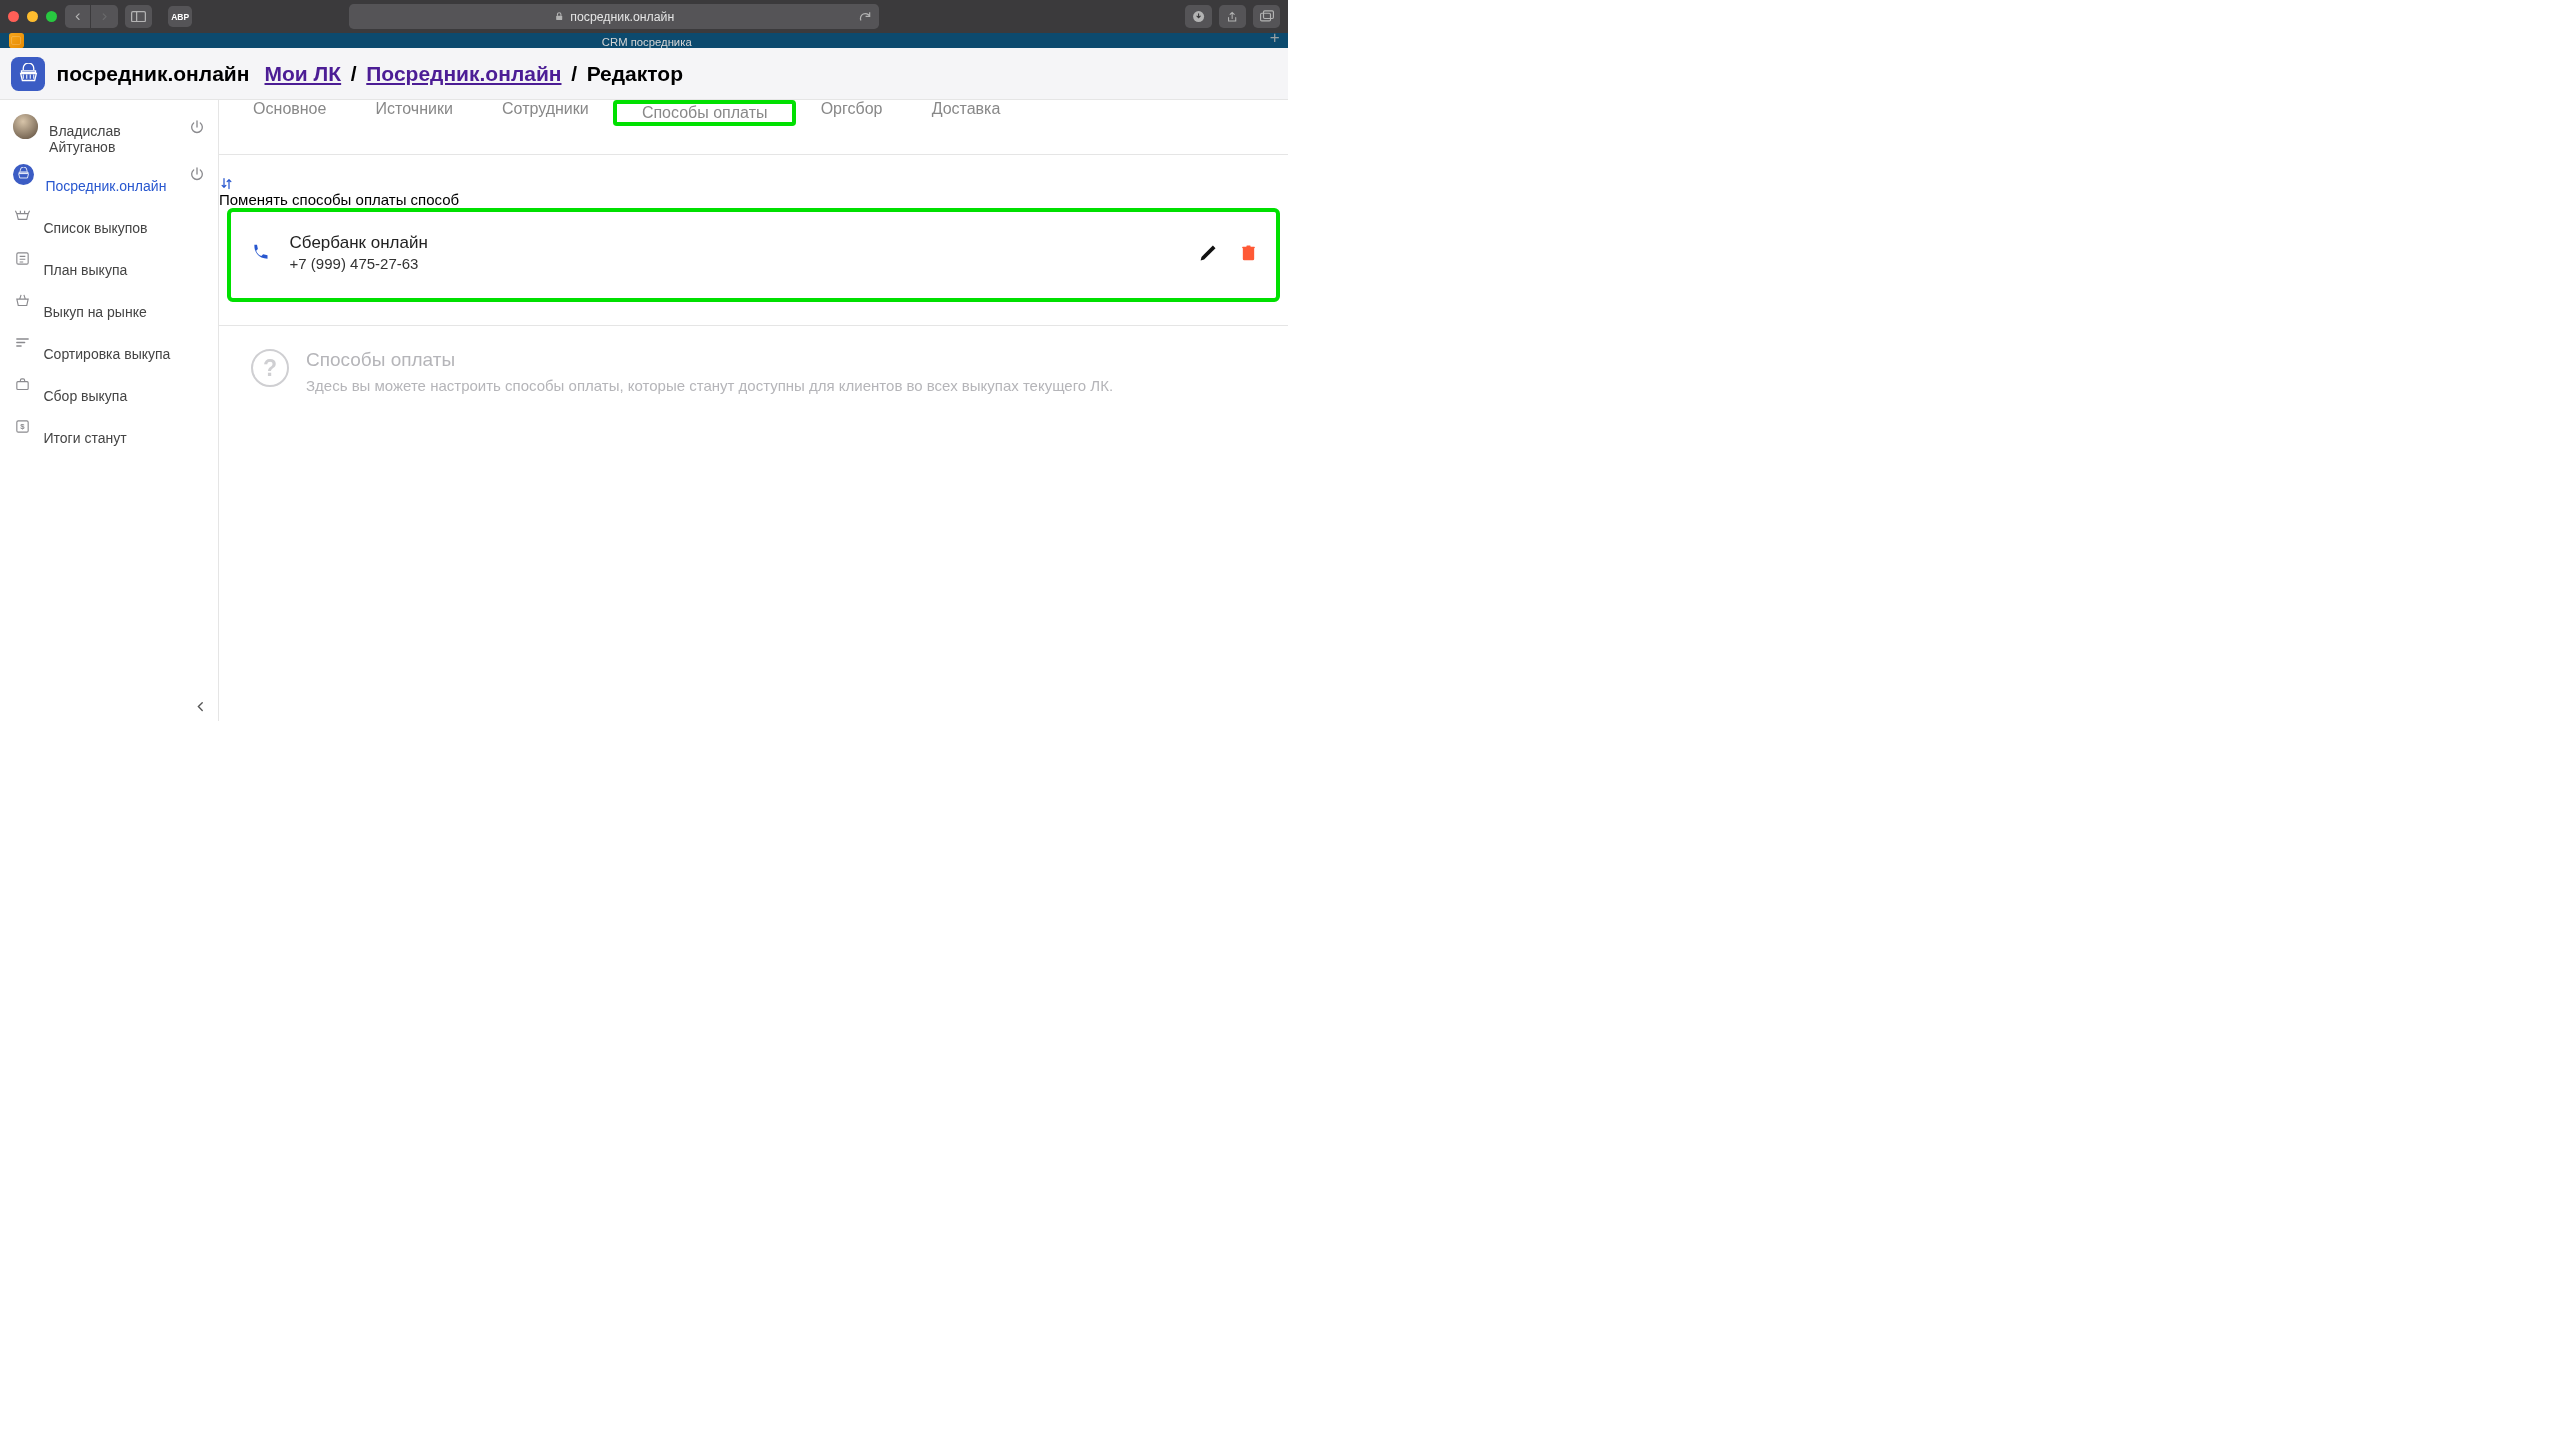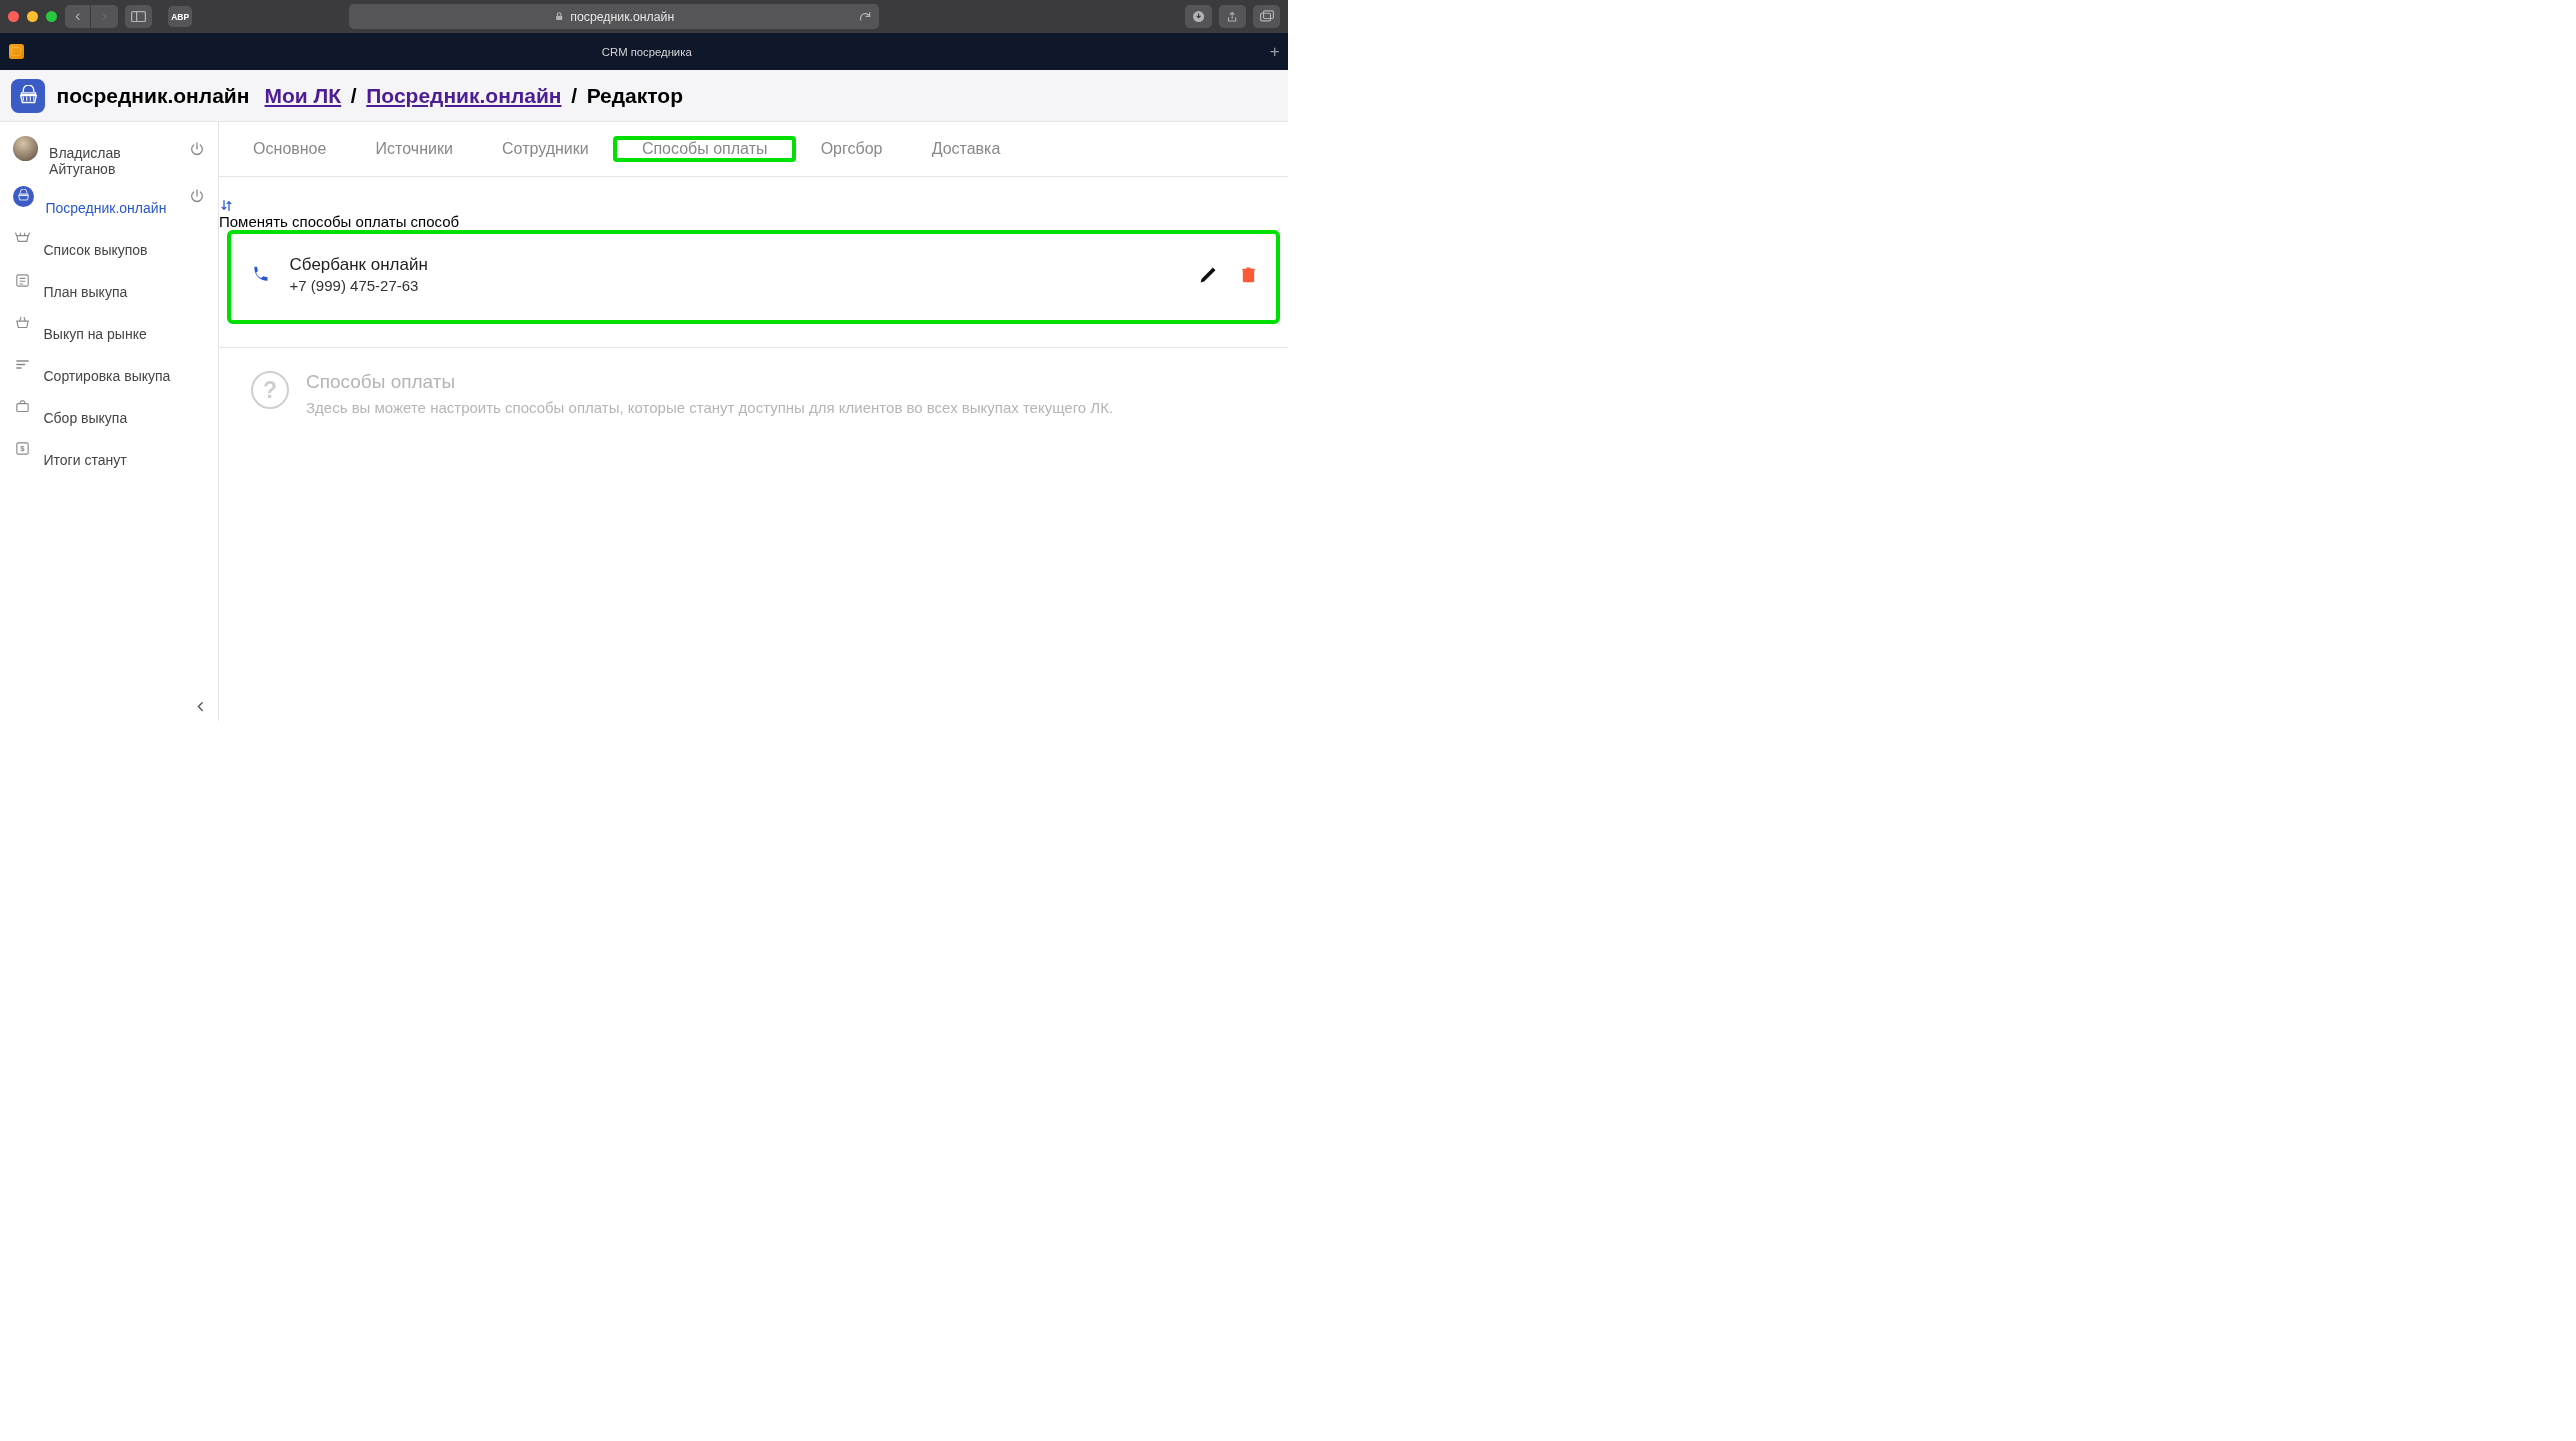--- a/index.html
+++ b/index.html
@@ -16,21 +16,21 @@
     .btn-group .chrome-btn{border-radius:0;}
     .btn-group .chrome-btn:first-child{border-radius:4.7px 0 0 4.7px; border-right:0.9px solid #3b3a3c;}
     .btn-group .chrome-btn:last-child{border-radius:0 4.7px 4.7px 0;}
     .abp-icon{background:#555457; color:#fff; width:24.6px; height:21px; font-size:8.5px; font-weight:700; border-radius:4.7px; display:flex; align-items:center; justify-content:center;}
     .url-bar{flex:1; background:#555457; border-radius:4.7px; height:24.6px; display:flex; align-items:center; justify-content:center; color:#e5e5e5; font-size:12.3px; gap:5.7px; position:relative; max-width:530px; margin:0 auto;}
     .reload-ic{position:absolute; right:7.6px; color:#b3b3b3;}
     .lock-ic{color:#b3b3b3;}
     .chrome-right{display:flex; gap:7.6px; margin-left:auto;}
 
     
-    .tab-strip{background:#0f172a; height:37px; display:flex; align-items:center;}
+    .tab-strip{background:#0c4a6e; height:15px; display:flex; align-items:flex-end;}
     .favicon-block{width:32px; display:flex; align-items:center; justify-content:center;}
     .favicon{width:15px; height:15px; background:linear-gradient(135deg,#f7a51c,#e68a00); border-radius:2.8px; position:relative;}
     .favicon::after{content:""; position:absolute; inset:2.8px; border:1.4px solid #fff3; border-radius:1.9px;}
     .tab-title{flex:1; display:flex; align-items:center; justify-content:center; color:#d5d5d5; font-size:11.3px;}
     .tab-plus{width:26.5px; display:flex; align-items:center; justify-content:center; color:#9aa0a2; font-size:17px;}
 
     
     .app-header{height:52px; display:flex; align-items:center; padding:0 11.3px; gap:11.3px; border-bottom:0.9px solid #e5e5e5; background:#f5f5f7;}
     .logo{width:34px; height:34px; background:#3b5cc4; border-radius:7.6px; display:flex; align-items:center; justify-content:center; color:#fff;}
     .brand{font-size:21px; font-weight:800; color:#000;}
@@ -50,21 +50,21 @@
     .sb-ic{width:19px; height:19px; display:flex; align-items:center; justify-content:center; color:#8a8a8e;}
     .sb-row.active .sb-ic{color:#fff; background:#3b5cc4; border-radius:50%;}
     .sb-row.active .sb-ic.logo-mini{width:21px;height:21px;}
     .avatar{width:24.6px; height:24.6px; border-radius:50%; background:radial-gradient(circle at 40% 30%, #d7c4a9, #5a4a3a);}
     .power-ic{color:#8a8a8e;}
     .collapse-caret{position:absolute; bottom:7.6px; right:11.3px; color:#555; font-size:19px;}
 
     
     .main{flex:1; display:flex; flex-direction:column; background:#fff; overflow:hidden;}
 
-    .tabs{height:55px; display:flex; align-items:center; border-bottom:0.9px solid #e5e5e5; padding:0 9.5px;}
+    .tabs{height:55px; display:flex; align-items:flex-start; border-bottom:0.9px solid #e5e5e5; padding:0 9.5px;}
     .tab{flex:0 0 auto; padding:0 24.6px; display:flex; align-items:center; font-size:16px; color:#888; cursor:pointer;}
     .tab.highlight{border:4.7px solid #00e000; border-radius:3.8px; color:#888;}
 
     .content{flex:1; padding:21px 0 0 0; overflow-y:auto;};
     .reorder-btn{display:inline-flex; align-items:center; gap:9.5px; margin-left:23px; border:0.9px solid #d5d5d5; border-radius:5.7px; padding:8.5px 13.2px; font-size:15px; color:#333; cursor:pointer;}
     .swap-ic{color:#2857cf;}
     .create-row{display:flex; align-items:center; gap:28px; padding:17px 0 17px 30px; font-size:17px; color:#333; cursor:pointer;}
     .plus-ic{font-size:21px; font-weight:400; color:#333;}
 
     .pay-card{border:4.7px solid #00e000; border-radius:5.7px; margin:0 7.6px 23px 7.6px; padding:21px 19px 26.5px 19px; display:flex; align-items:center;}

